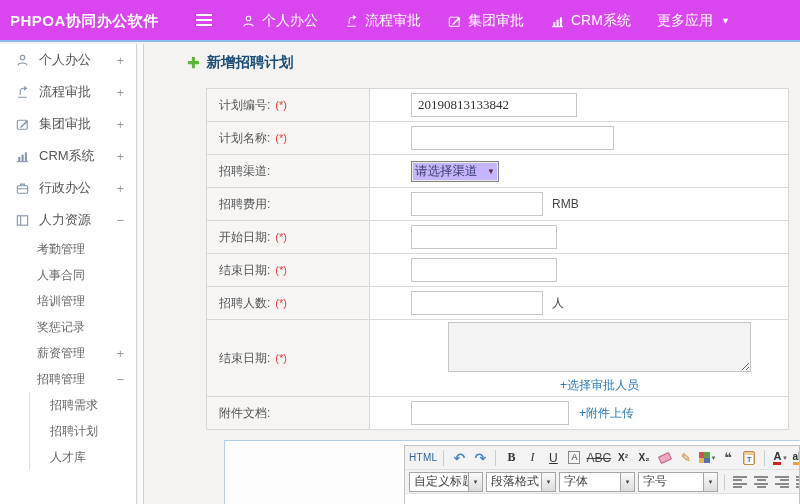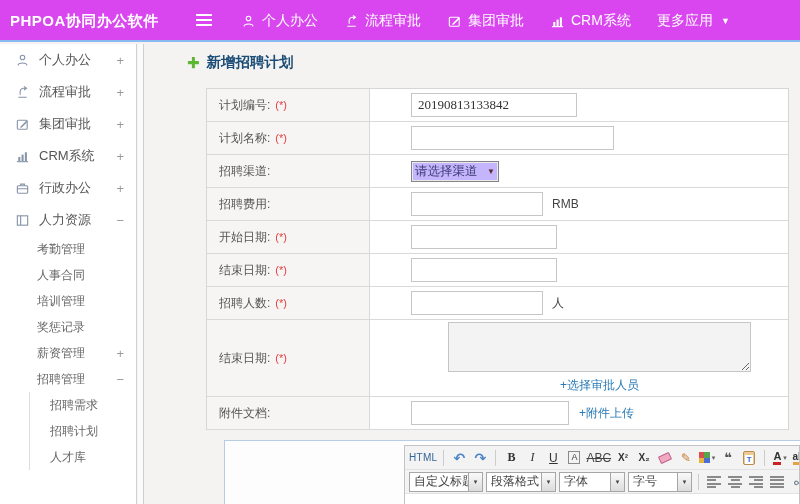--- a/index.html
+++ b/index.html
@@ -99,21 +99,21 @@
     line-height:11px; }
   .g-hlight { font-size:10px; font-weight:bold; color:#333; border-bottom:3px solid #e8a33d;
     line-height:11px; }
   .mini-caret { font-size:7px; color:#666; margin-left:2px; }
   .edsel { height:20px; border:1px solid #a6a6a6; background:#fff; display:flex;
     align-items:center; flex:none; cursor:pointer; }
   .edsel .etxt { font-size:12px; color:#444; padding:0 4px; flex:1; overflow:hidden; white-space:nowrap; }
   .edsel .ebtn { width:14px; height:18px; border-left:1px solid #a6a6a6;
     background:linear-gradient(#fafafa,#dcdcdc); display:flex; align-items:center;
     justify-content:center; font-size:7px; color:#444; }
-  .w70{width:74px}.w67{width:70px}.w64{width:66px}.w63{width:64px}
+  .w70{width:74px}.w67{width:70px}.w64{width:76px}.w63{width:80px}
   .al { width:14px; height:12px; background-repeat:no-repeat;
     background-image:linear-gradient(#8a8a8a,#8a8a8a),linear-gradient(#8a8a8a,#8a8a8a),
       linear-gradient(#8a8a8a,#8a8a8a),linear-gradient(#8a8a8a,#8a8a8a); }
   .al-left   { background-size:14px 2px,9px 2px,14px 2px,9px 2px;
     background-position:left 0,left 3.5px,left 7px,left 10.5px; }
   .al-center { background-size:14px 2px,9px 2px,14px 2px,9px 2px;
     background-position:center 0,center 3.5px,center 7px,center 10.5px; }
   .al-right  { background-size:14px 2px,9px 2px,14px 2px,9px 2px;
     background-position:right 0,right 3.5px,right 7px,right 10.5px; }
   .al-just   { background-size:14px 2px,14px 2px,14px 2px,14px 2px;

